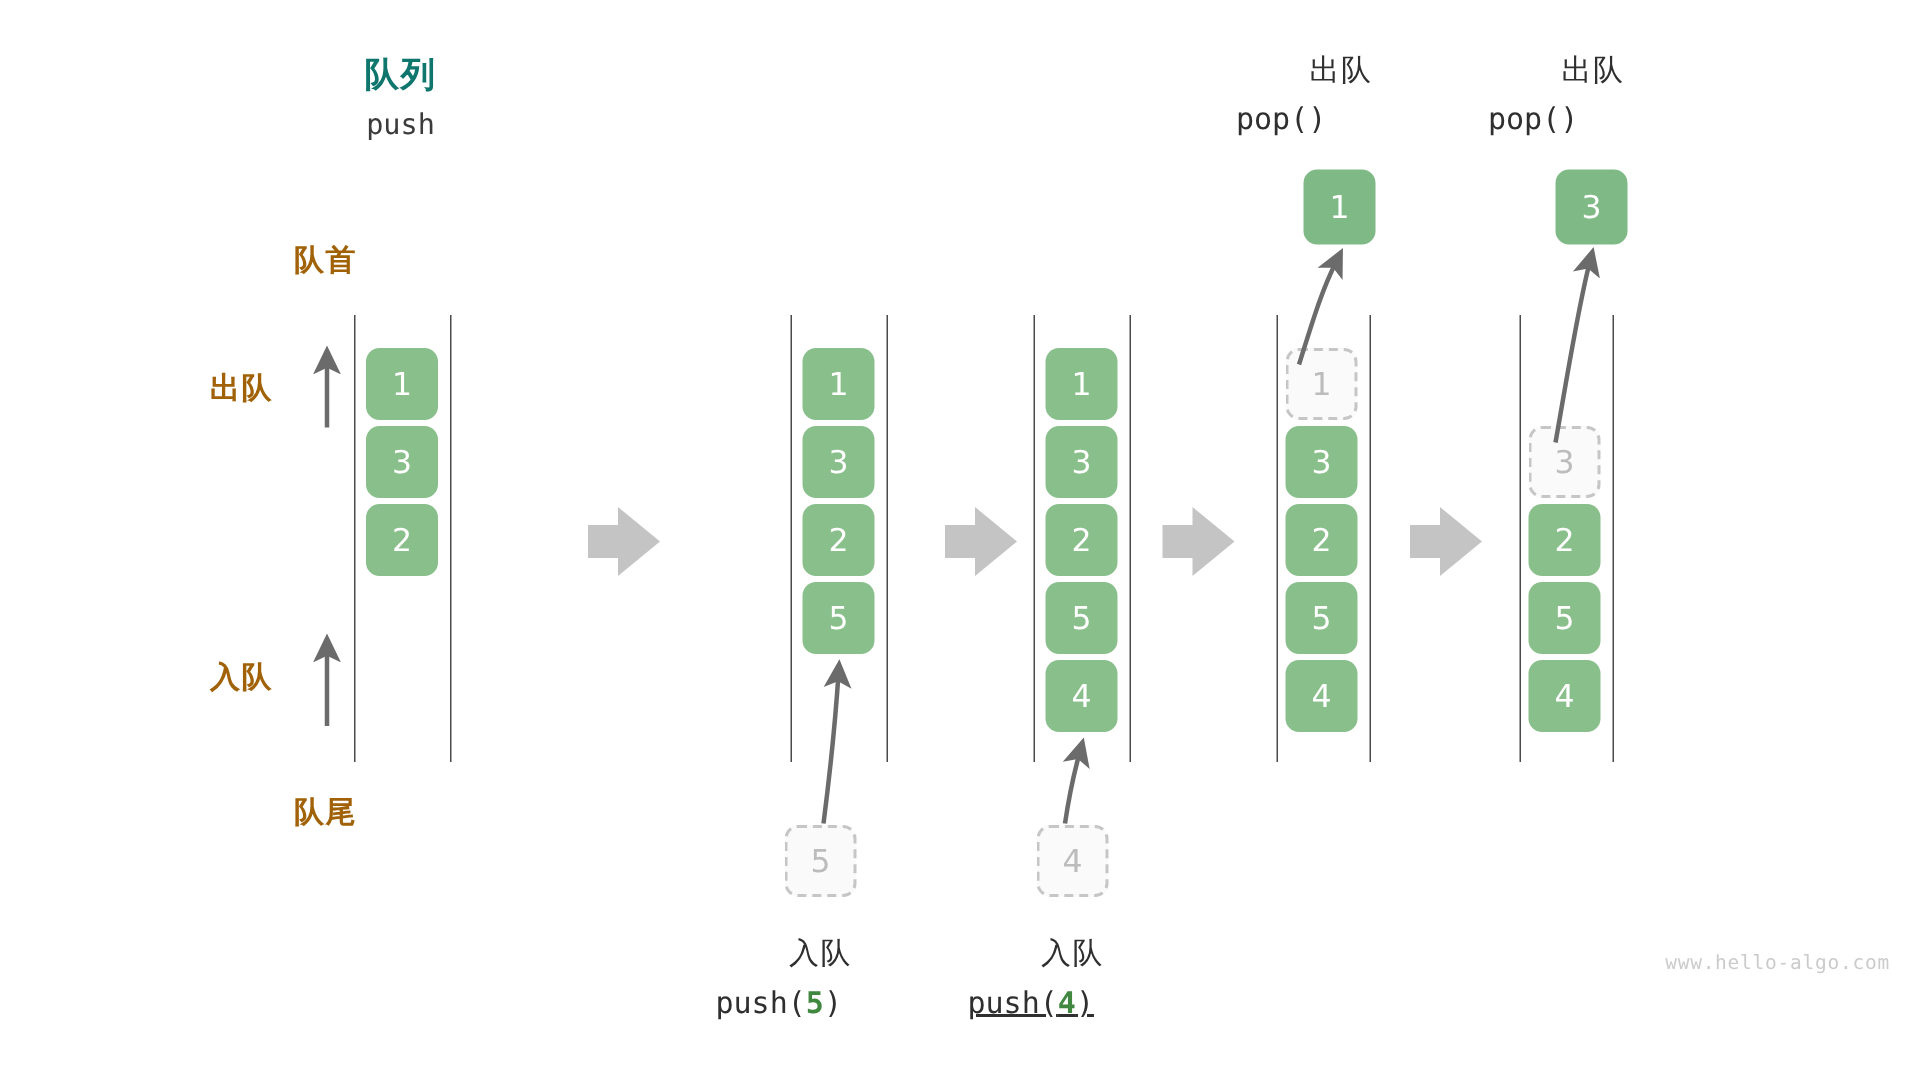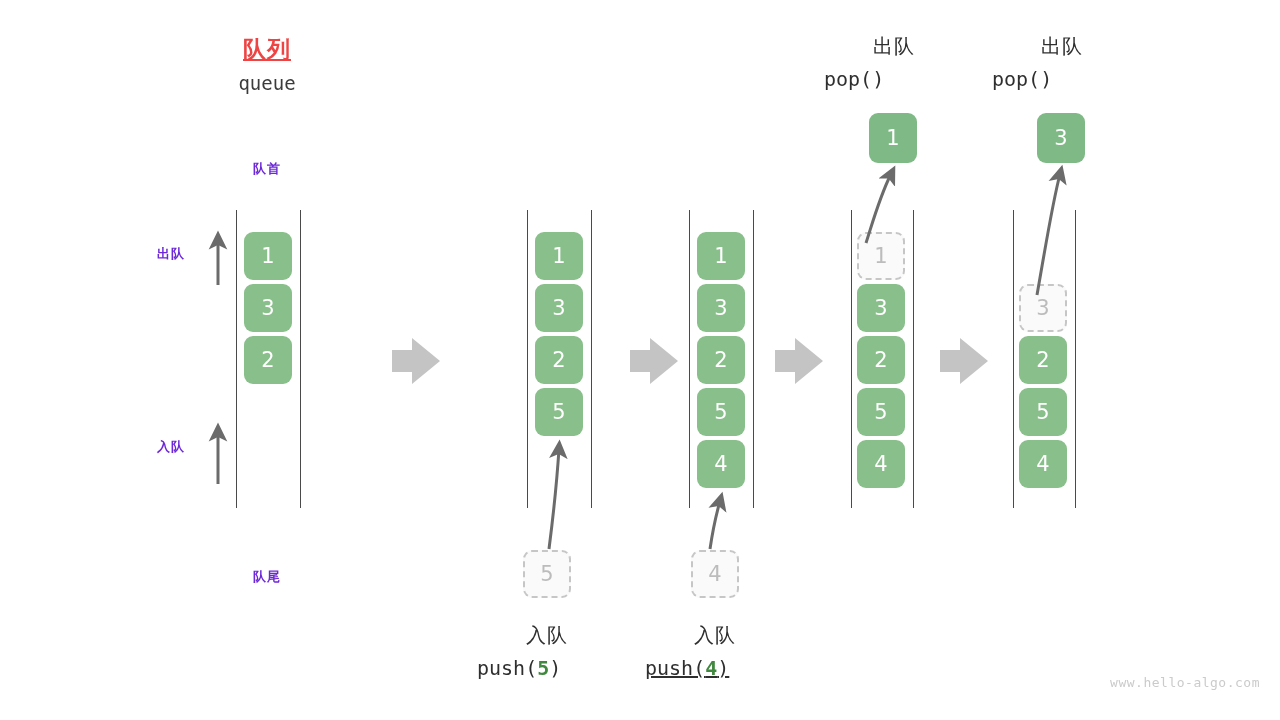--- a/index.html
+++ b/index.html
@@ -20,37 +20,35 @@
     width: 1280px;
     height: 720px;
   }
   .abs { position: absolute; }
 
   
   .title-cn {
     font-family: "Liberation Sans", sans-serif;
     font-weight: bold;
     font-size: 23px;
-    color: #ef4444;
+    color: #0f766e;
     text-align: center;
     letter-spacing: 1px;
-    text-decoration: underline;
   }
   .title-mono {
     font-family: "DejaVu Sans Mono", monospace;
     font-size: 19px;
     color: #3b3b3b;
     text-align: center;
   }
   .label-cn-bold {
     font-family: "Liberation Sans", sans-serif;
     font-weight: bold;
-    font-size: 13px;
-    color: #6d28d9;
-    text-align: center;
+    font-size: 20px;
+    color: #a16207;
     letter-spacing: 1px;
   }
   .op-cn {
     font-family: "Liberation Sans", sans-serif;
     font-size: 20px;
     color: #2f2f2f;
     text-align: center;
     letter-spacing: 1px;
   }
   .op-mono {
@@ -109,24 +107,24 @@
     height: 720px;
     pointer-events: none;
   }
 </style>
 </head>
 <body>
 
 <div id="stage">
 
   <div class="abs title-cn" style="left:196px; top:34px; width:142px;">队列</div>
-  <div class="abs title-mono" style="left:196px; top:72px; width:142px;">queue</div>
+  <div class="abs title-mono" style="left:196px; top:72px; width:142px;">push</div>
 
   <div class="abs label-cn-bold" style="left:196px; top:160px; width:142px;">队首</div>
-  <div class="abs label-cn-bold" style="left:196px; top:568px; width:142px;">队尾</div>
+  <div class="abs label-cn-bold" style="left:196px; top:528px; width:142px;">队尾</div>
 
   <div class="abs label-cn-bold" style="left:140px; top:245px; width:62px;">出队</div>
   <div class="abs label-cn-bold" style="left:140px; top:438px; width:62px;">入队</div>
 
   <div class="rail" style="left:236px; top:210px; height:298px;"></div>
   <div class="rail" style="left:300px; top:210px; height:298px;"></div>
 
   <div class="cell" style="left:244px; top:232px;">1</div>
   <div class="cell" style="left:244px; top:284px;">3</div>
   <div class="cell" style="left:244px; top:336px;">2</div>
@@ -178,21 +176,21 @@
   <div class="cell popped" style="left:1037px; top:113px;">3</div>
 
   <div class="rail" style="left:1013px; top:210px; height:298px;"></div>
   <div class="rail" style="left:1075px; top:210px; height:298px;"></div>
 
   <div class="cell ghost" style="left:1019px; top:284px;">3</div>
   <div class="cell" style="left:1019px; top:336px;">2</div>
   <div class="cell" style="left:1019px; top:388px;">5</div>
   <div class="cell" style="left:1019px; top:440px;">4</div>
 
-  <div class="abs watermark" style="left:1020px; top:675px; width:240px;">www.hello-algo.com</div>
+  <div class="abs watermark" style="left:1020px; top:635px; width:240px;">www.hello-algo.com</div>
 
   <svg class="overlay" viewBox="0 0 1280 720">
     <defs>
       <marker id="mk-thin" markerWidth="7" markerHeight="7" refX="3.2" refY="3.5" orient="auto" markerUnits="strokeWidth">
         <path d="M0,0.4 L6.4,3.5 L0,6.6 L1.5,3.5 Z" fill="#6b6b6b"></path>
       </marker>
     </defs>
 
     <g>
       <line x1="218" y1="285" x2="218" y2="240" stroke="#6b6b6b" stroke-width="3" marker-end="url(#mk-thin)"></line>

